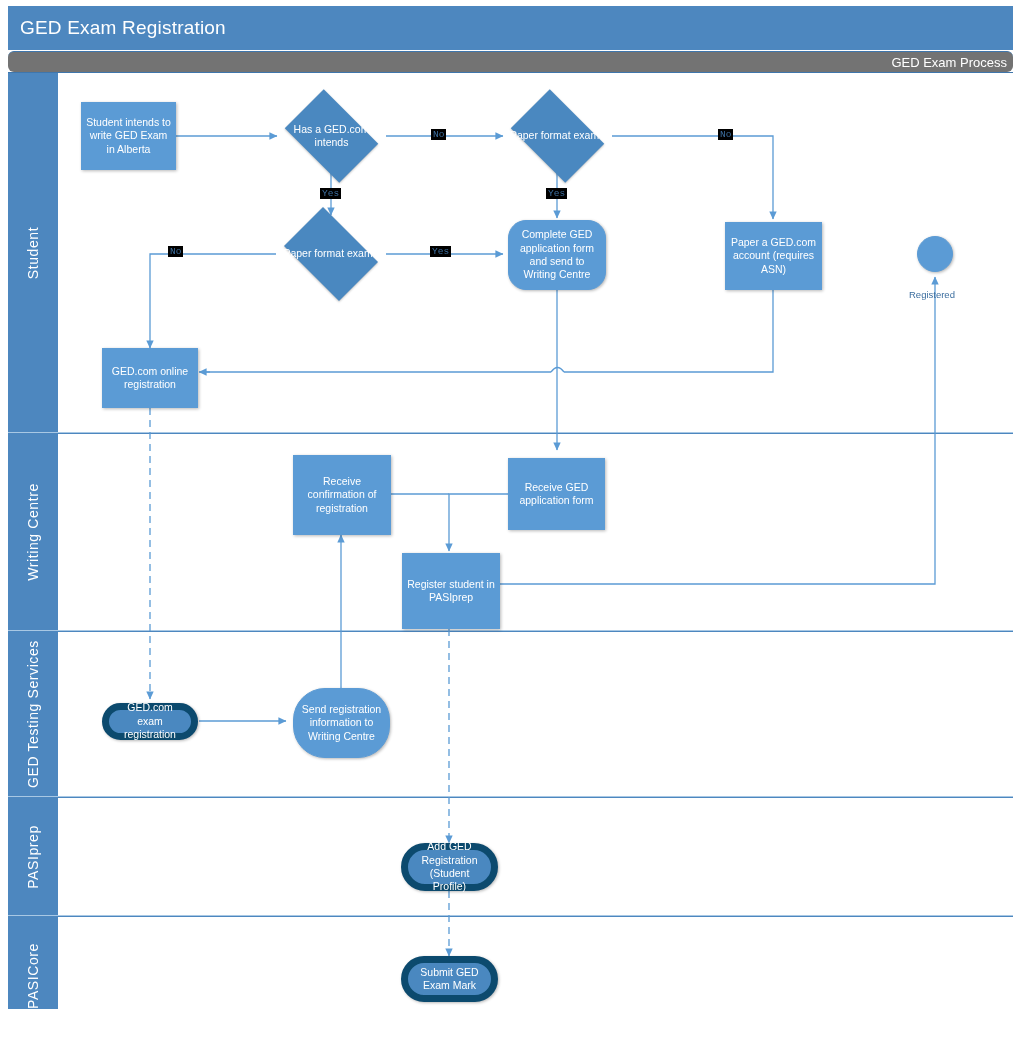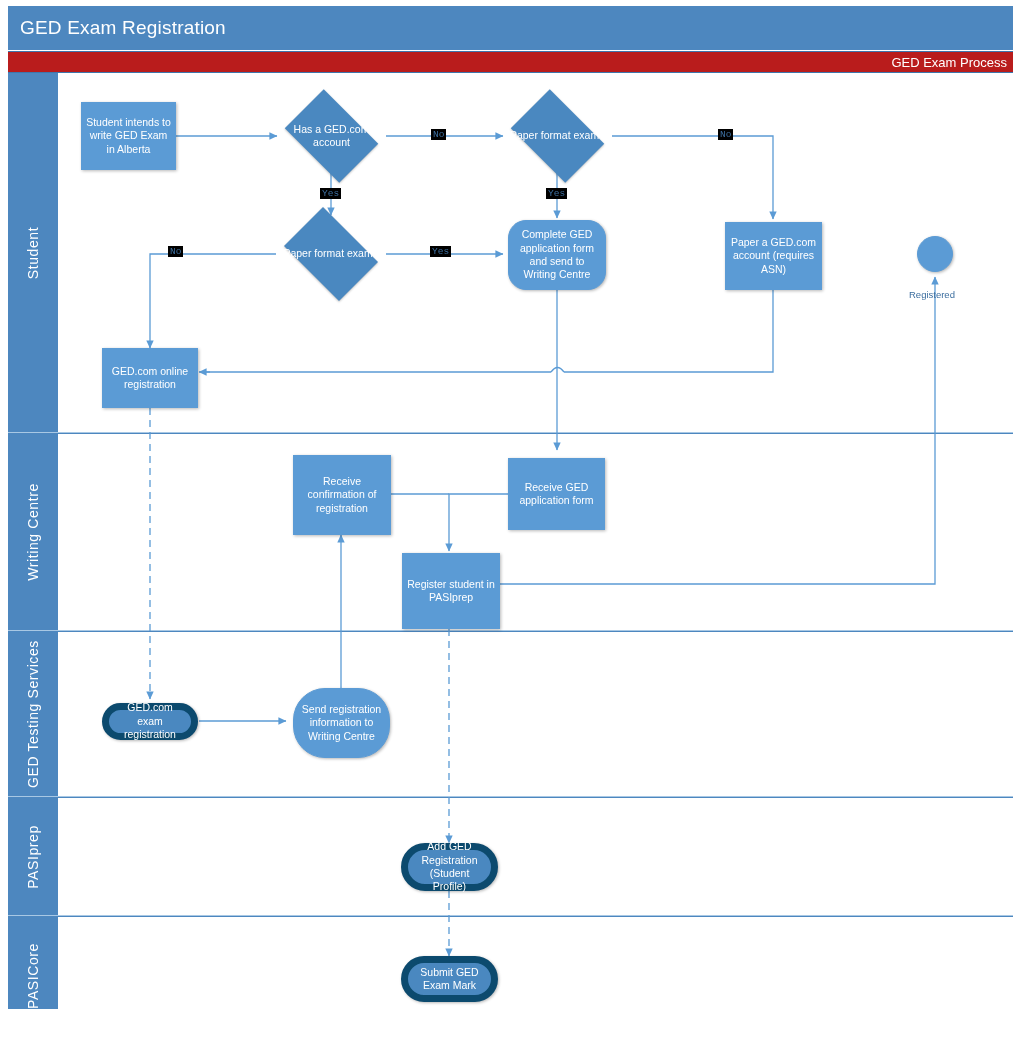--- a/index.html
+++ b/index.html
@@ -29,22 +29,23 @@
     transform: translateY(-50%);
     color: #ffffff;
     font-size: 19px;
     letter-spacing: .2px;
     white-space: nowrap;
   }
   .phase-bar {
     position: absolute;
     left: 8px; top: 51px;
     width: 1005px; height: 21px;
-    background: #b91c1c;
+    background: #737373;
     border-top: 1px solid #3F76AC;
+    border-radius: 6px;
   }
   .phase-bar .phase-text {
     position: absolute;
     right: 6px; top: 50%;
     transform: translateY(-50%);
     color: #ffffff;
     font-size: 13px;
     white-space: nowrap;
   }
 
@@ -246,21 +247,21 @@
 
     </g>
   </svg>
 
   <div class="node process" style="left:81px; top:102px; width:95px; height:68px;">
     <span>Student intends to write GED Exam in Alberta</span>
   </div>
 
   <div class="node decision" style="left:277px; top:97px; width:109px; height:78px;">
     <span class="dia-shape"></span>
-    <span class="dia-text">Has a GED.com account</span>
+    <span class="dia-text">Has a GED.com intends</span>
   </div>
 
   <div class="node decision" style="left:503px; top:97px; width:109px; height:78px;">
     <span class="dia-shape"></span>
     <span class="dia-text">Paper format exam?</span>
   </div>
 
   <div class="node decision" style="left:276px; top:215px; width:110px; height:78px;">
     <span class="dia-shape"></span>
     <span class="dia-text">Paper format exam?</span>

